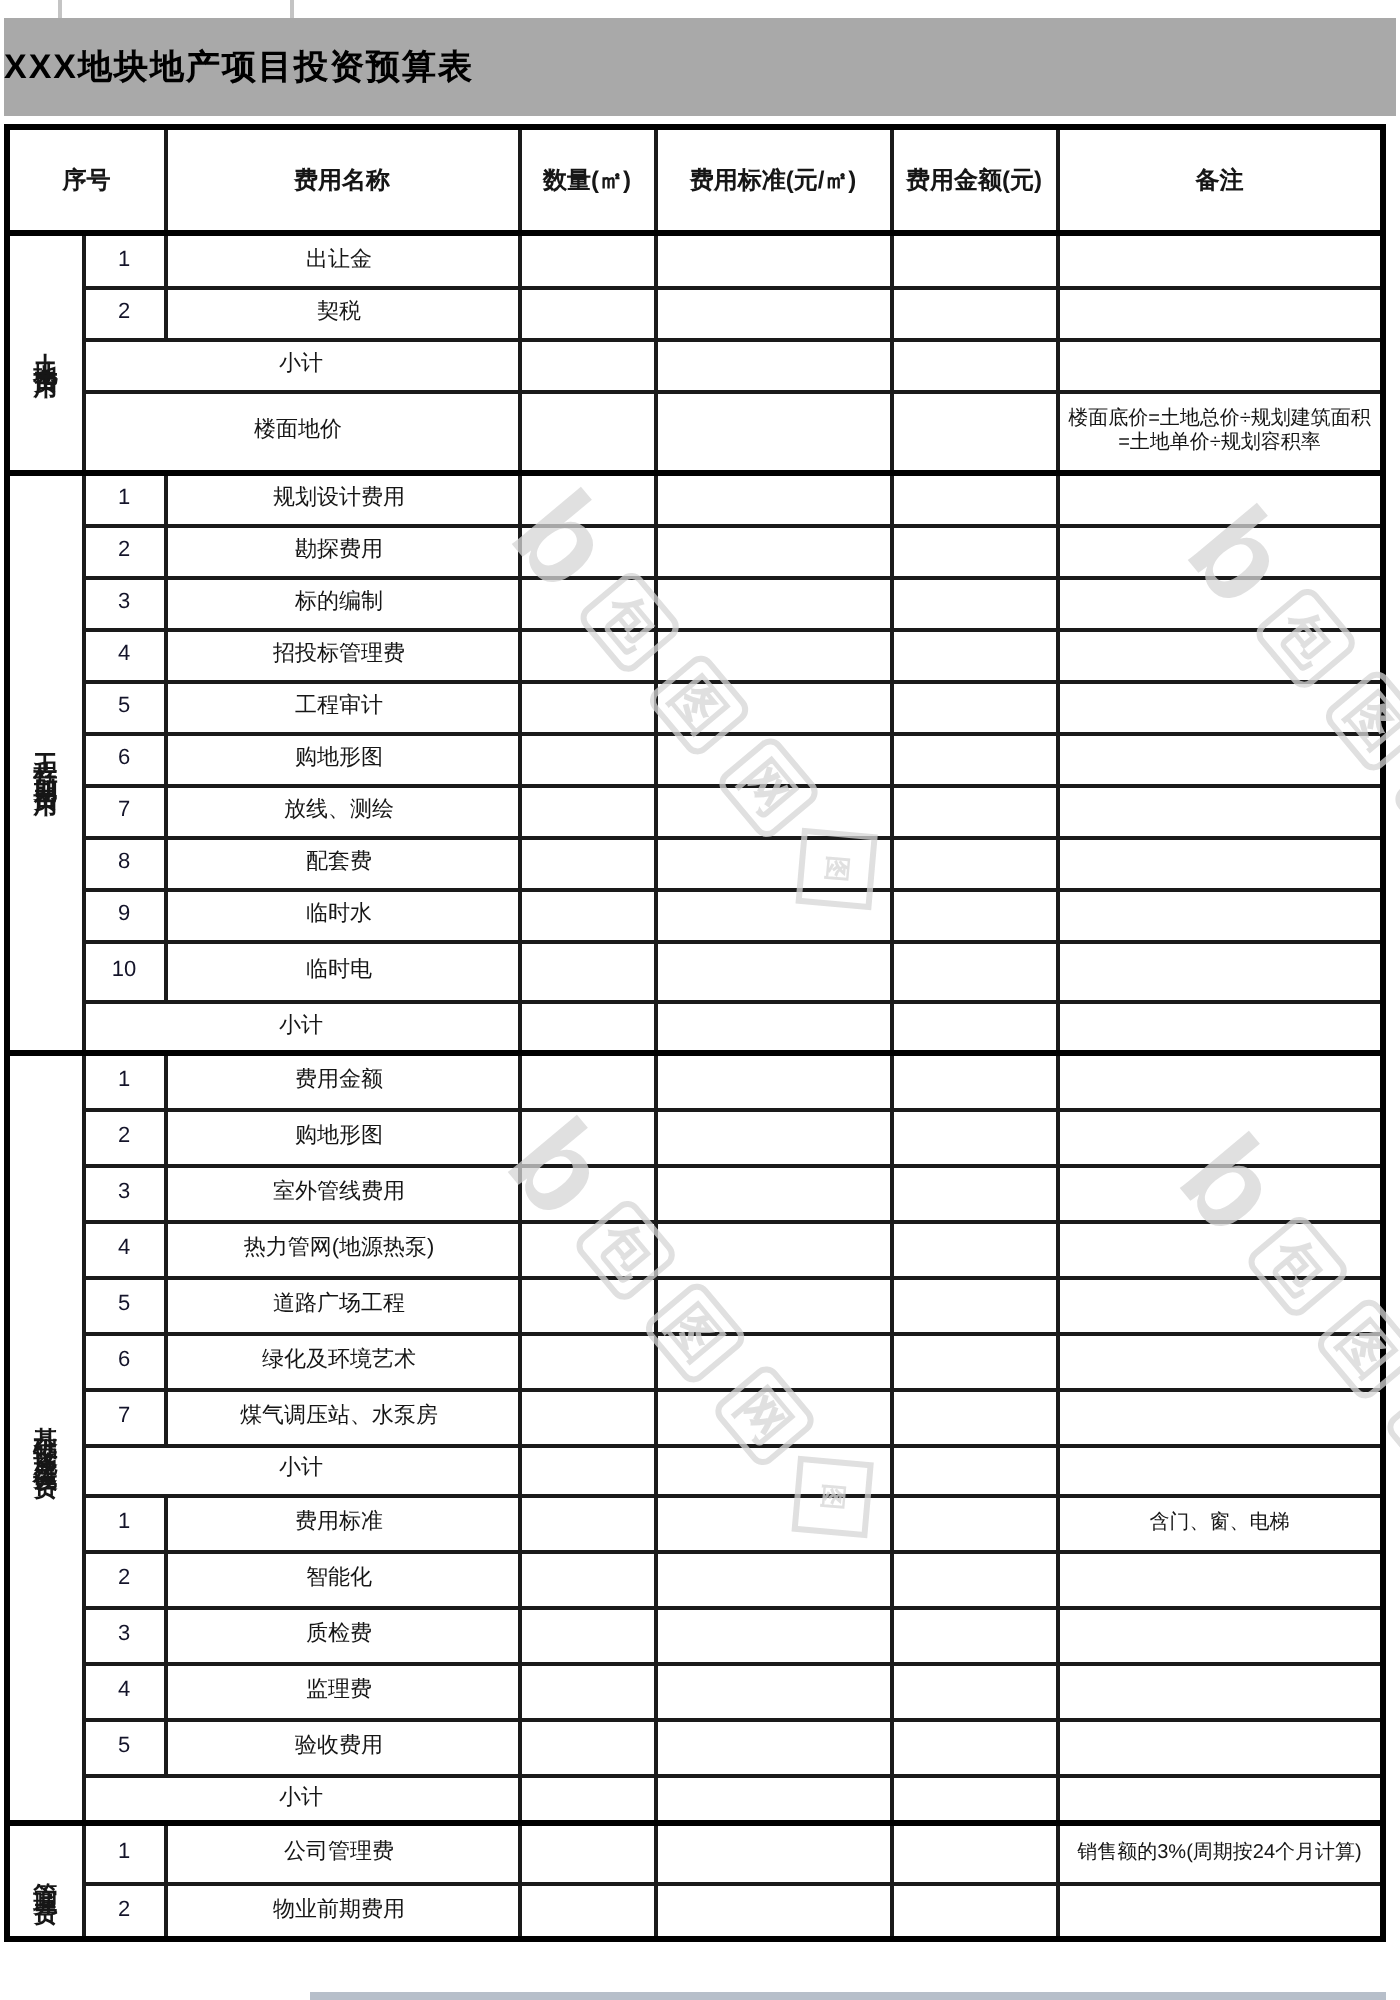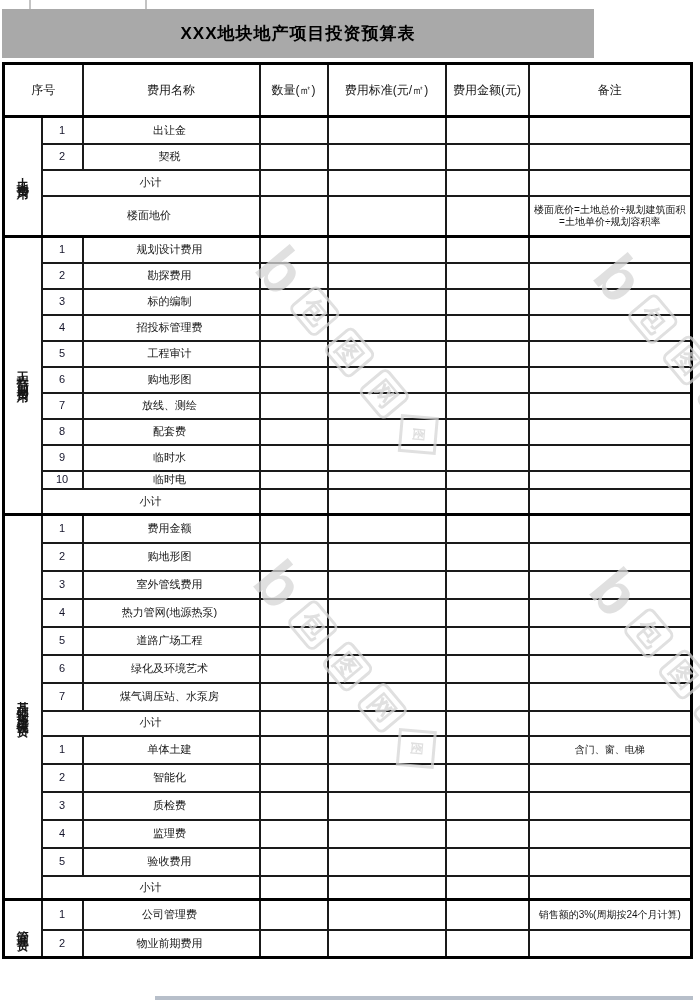--- a/index.html
+++ b/index.html
@@ -3,35 +3,35 @@
 <meta charset="utf-8">
 <style>
   html,body{margin:0;padding:0;}
   body{
     position:relative;width:700px;height:1000px;overflow:hidden;background:#fff;
     font-family:"Liberation Sans","DejaVu Sans",sans-serif;color:#161616;
     --title-bg:#a9a9a9;--grid:#1a1a1a;--wm:#d6d6d6;--strip:#b7bfca;
   }
   .tick{position:absolute;top:0;width:2px;height:9px;background:#c4c4c4;}
   .title-bar{
-    position:absolute;left:2px;top:9px;width:592px;height:49px;background:var(--title-bg);
-    display:flex;align-items:center;justify-content:center;
+    position:absolute;left:2px;top:9px;width:696px;height:49px;background:var(--title-bg);
+    display:flex;align-items:center;
   }
   .title-text{font-size:17px;font-weight:bold;letter-spacing:1px;color:#000;}
   table.budget-table{
     position:absolute;left:2px;top:62px;width:688px;
     border-collapse:collapse;table-layout:fixed;
     border:3px solid #000;z-index:2;
   }
   .budget-table td,.budget-table th{
     border:2px solid var(--grid);padding:0;overflow:hidden;
     font-size:11px;font-weight:normal;text-align:center;vertical-align:middle;
     line-height:1.2;background:transparent;
   }
-  .budget-table thead th{font-size:12px;font-weight:normal;border-bottom:3px solid #000;height:50px;}
+  .budget-table thead th{font-size:12px;font-weight:bold;border-bottom:3px solid #000;height:50px;}
   tr.sec-top>td{border-top:3px solid #000;}
   td.name-cell{text-align:center;padding-right:3px;}
   td.no-cell{color:#14142a;}
   td.group-cell{font-weight:bold;}
   .vtext{
     writing-mode:vertical-rl;text-orientation:upright;
     font-size:12px;font-weight:bold;letter-spacing:4px;line-height:1;
     display:inline-block;
   }
   td.note-cell{font-size:10px;line-height:1.18;padding:0 2px;white-space:normal;}
@@ -181,21 +181,21 @@
         <td class="note-cell note-nowrap"></td>
       </tr>
       <tr style="height: 26px;">
         <td class="no-cell">9</td>
         <td class="name-cell">临时水</td>
         <td></td>
         <td></td>
         <td></td>
         <td class="note-cell note-nowrap"></td>
       </tr>
-      <tr style="height: 18px;">
+      <tr style="height: 30px;">
         <td class="no-cell">10</td>
         <td class="name-cell">临时电</td>
         <td></td>
         <td></td>
         <td></td>
         <td class="note-cell note-nowrap"></td>
       </tr>
       <tr style="height: 26px;">
         <td colspan="2">小计</td>
         <td></td>
@@ -262,21 +262,21 @@
       </tr>
       <tr style="height: 25px;">
         <td colspan="2">小计</td>
         <td></td>
         <td></td>
         <td></td>
         <td class="note-cell"></td>
       </tr>
       <tr style="height: 28px;">
         <td class="no-cell">1</td>
-        <td class="name-cell">单体土建</td>
+        <td class="name-cell">费用标准</td>
         <td></td>
         <td></td>
         <td></td>
         <td class="note-cell note-nowrap">含门、窗、电梯</td>
       </tr>
       <tr style="height: 28px;">
         <td class="no-cell">2</td>
         <td class="name-cell">智能化</td>
         <td></td>
         <td></td>

